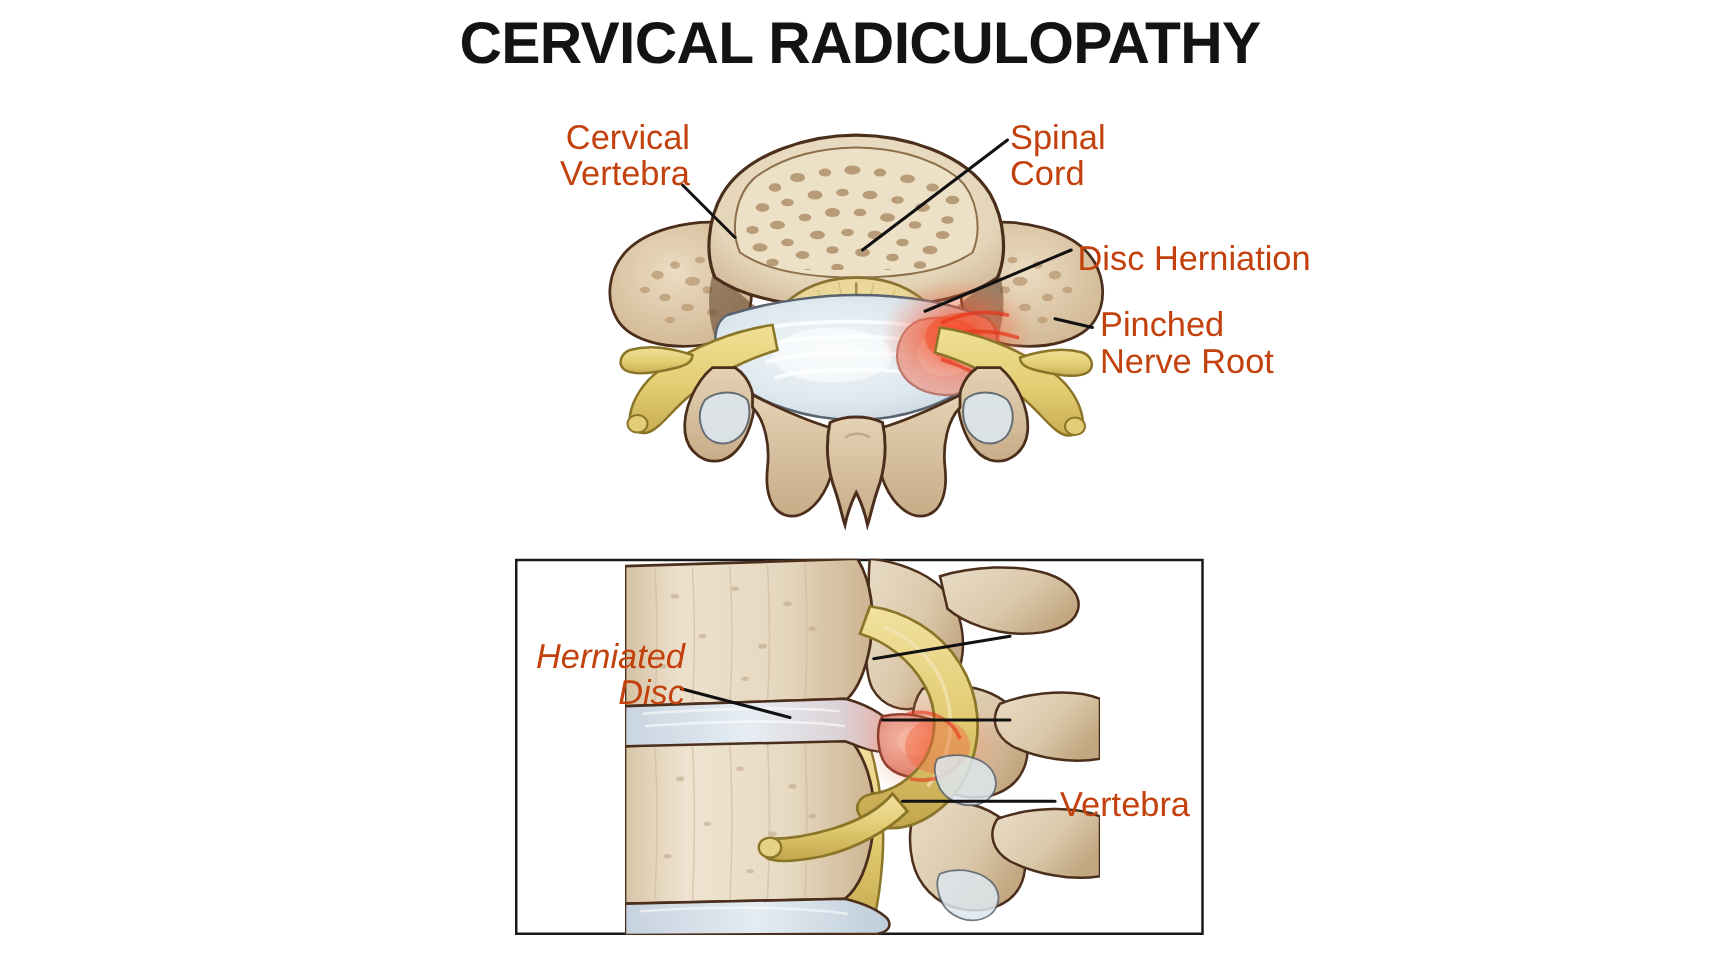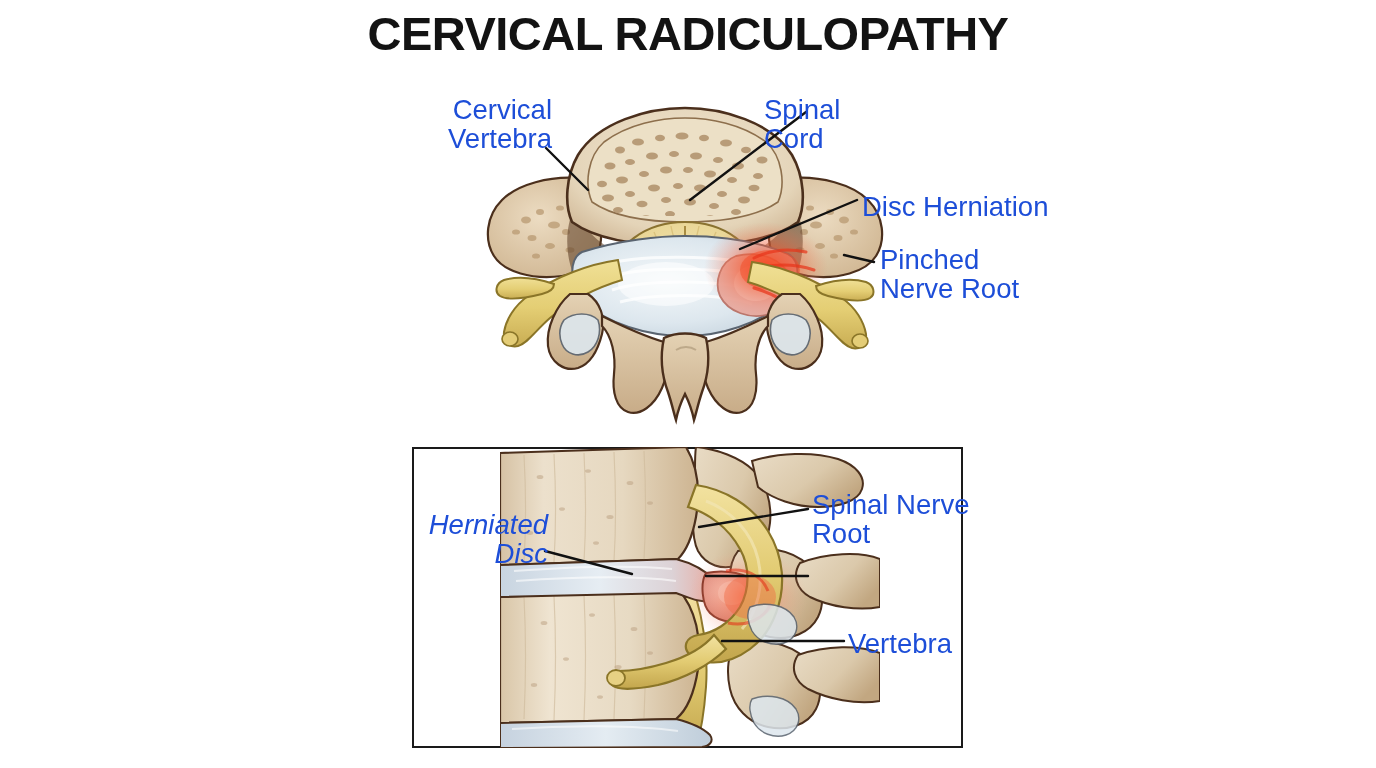--- a/index.html
+++ b/index.html
@@ -17,21 +17,21 @@
     font-size:47px;font-weight:bold;letter-spacing:-0.5px;
     color:#131313;
     line-height:1.1;
   }
 
   
   .label{
     position:absolute;
     font-size:27.5px;
     line-height:29px;
-    color:#1d4ed8;
+    color:#c2410c;
     white-space:pre;
   }
   .label.r{text-align:right;}
   .label.l{text-align:left;}
 
   
   #lower-frame{
     position:absolute;left:412px;top:447px;width:551px;height:301px;
     border:2px solid #1a1a1a;
     background:#ffffff;
@@ -482,30 +482,28 @@
       <line x1="545" y1="551" x2="632" y2="574"></line>
       <line x1="808" y1="509" x2="699" y2="527"></line>
       <line x1="808" y1="576" x2="706" y2="576"></line>
       <line x1="844" y1="641" x2="722" y2="641"></line>
     </g>
   </svg>
 
   <div class="label r" style="left:352px;top:95px;width:200px;">Cervical
 Vertebra</div>
 
-  <div class="label l" style="left:764px;top:95px;width:220px;">Spinal
+  <div class="label l" style="left:808px;top:95px;width:220px;">Spinal
 Cord</div>
 
   <div class="label l" style="left:880px;top:245px;width:300px;">Pinched
 Nerve Root</div>
 
   <div class="label l" style="left:862px;top:192px;width:300px;">Disc Herniation</div>
 
   <div class="label r" style="left:348px;top:510px;width:200px;font-style:italic;">Herniated
 Disc</div>
 
-  <div class="label l" style="left:812px;top:490px;width:260px;">Spinal Nerve
-Root</div>
 
 
   <div class="label l" style="left:848px;top:629px;width:220px;">Vertebra</div>
 
 </div>
 
 </body></html>

